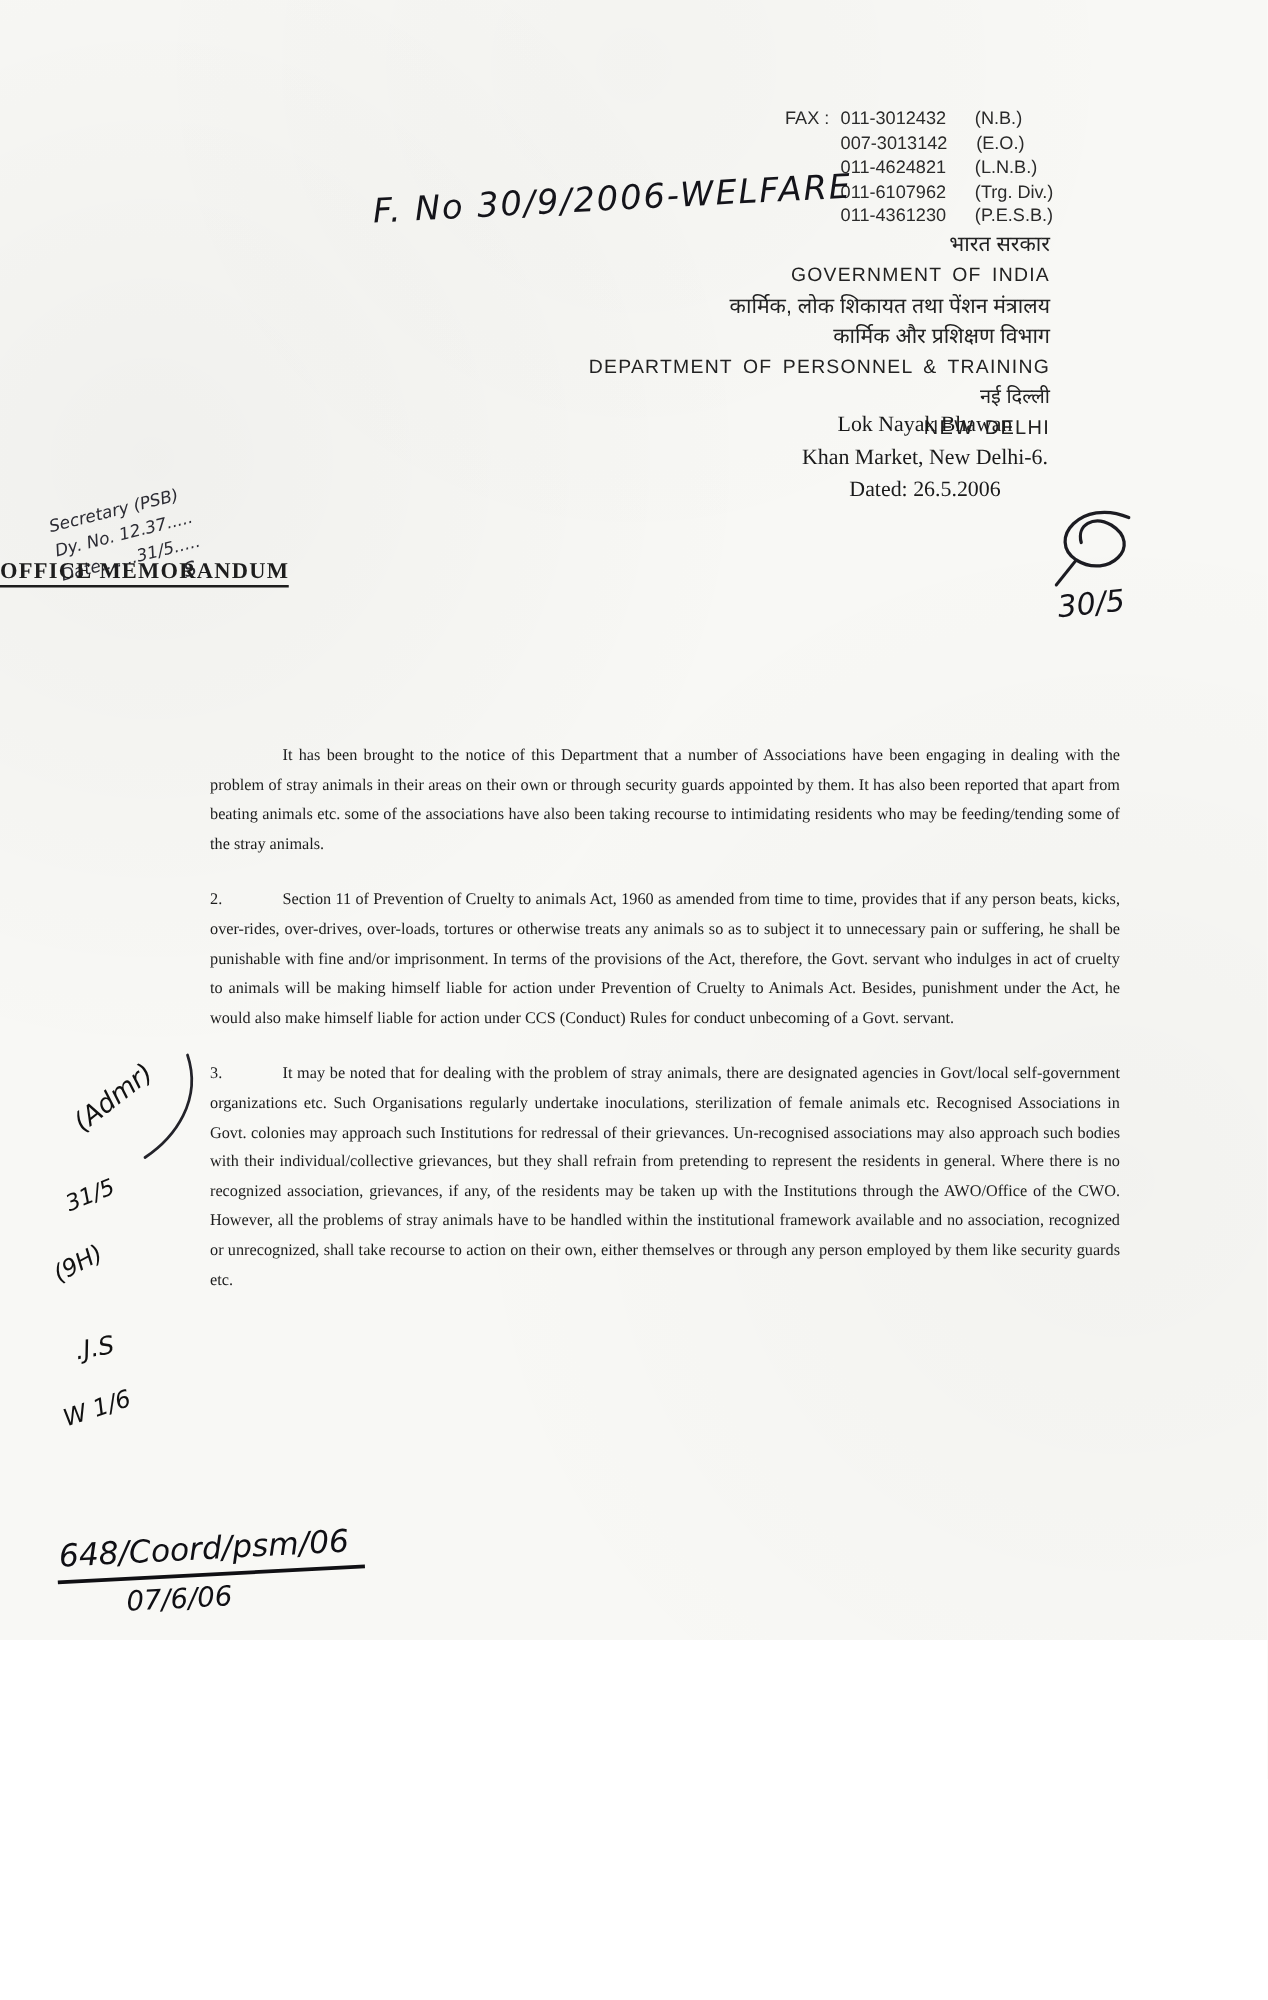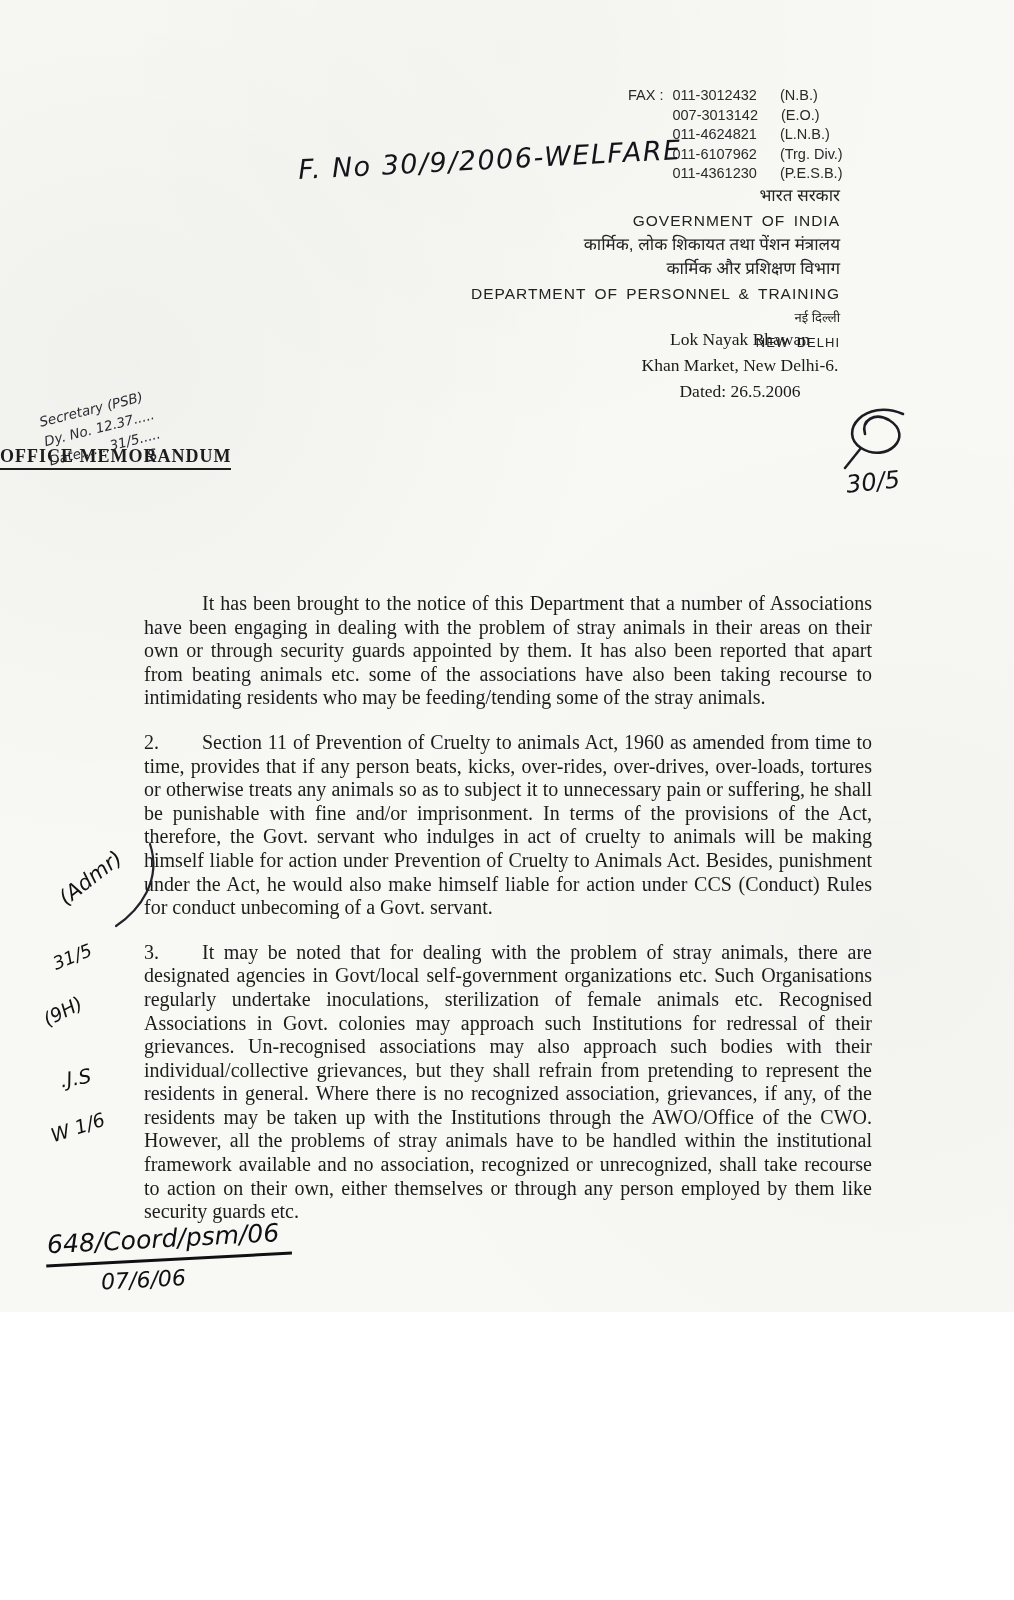--- a/index.html
+++ b/index.html
@@ -35,21 +35,21 @@
   }
 
   
   .letterhead {
     position:absolute; top:184px; left:40px; width:800px;
     text-align:right; color:#222;
     font-family:"Liberation Sans","DejaVu Sans",sans-serif;
   }
   .lh-hi { font-size:17px; line-height:24px; }
   .lh-en { font-size:15.5px; line-height:25px; letter-spacing:1px; word-spacing:3px; }
-  .lh-sm { font-size:13px; }
+  .lh-sm { font-size:16px; }
 
   
   .address {
     position:absolute; top:326px; left:600px; width:280px;
     text-align:center; font-size:17.5px; line-height:26px; color:#1a1a1a;
   }
 
   
   .stamp {
     position:absolute; top:388px; left:44px; width:190px;
@@ -73,22 +73,22 @@
   .hand-mark-text { display:block; font-size:24px; margin-top:-6px; transform:rotate(-6deg); }
 
   
   .subject {
     position:absolute; top:529px; left:152px; width:728px;
     text-align:center; font-weight:bold; font-size:17.5px;
   }
 
   
   .body-text {
-    position:absolute; top:592px; left:144px; width:728px;
-    font-size:20px; line-height:23.6px; text-align:justify; color:#1c1c1c;
+    position:absolute; top:592px; left:168px; width:728px;
+    font-size:13px; line-height:23.6px; text-align:justify; color:#1c1c1c;
   }
   .para { margin-bottom:21px; }
   .pnum { display:inline-block; width:58px; }
 
   
   .mn { position:absolute; font-family:"DejaVu Sans",sans-serif; font-style:italic; color:#111; }
   .mn1 { top:866px; left:54px;  font-size:21px; transform:rotate(-38deg); }
   .mn2 { top:946px; left:52px;  font-size:18px; transform:rotate(-22deg); }
   .mn3 { top:1000px; left:42px; font-size:19px; transform:rotate(-28deg); }
   .mn4 { top:1066px; left:60px; font-size:20px; transform:rotate(-10deg); }

